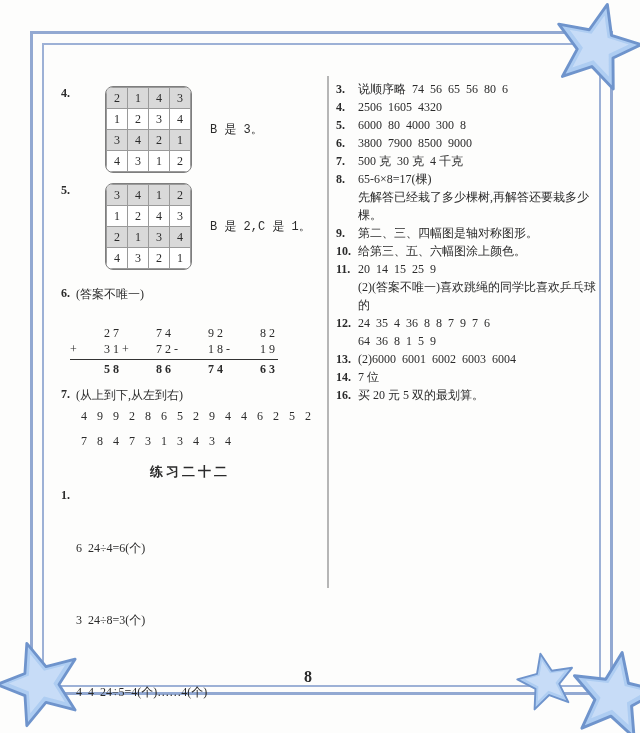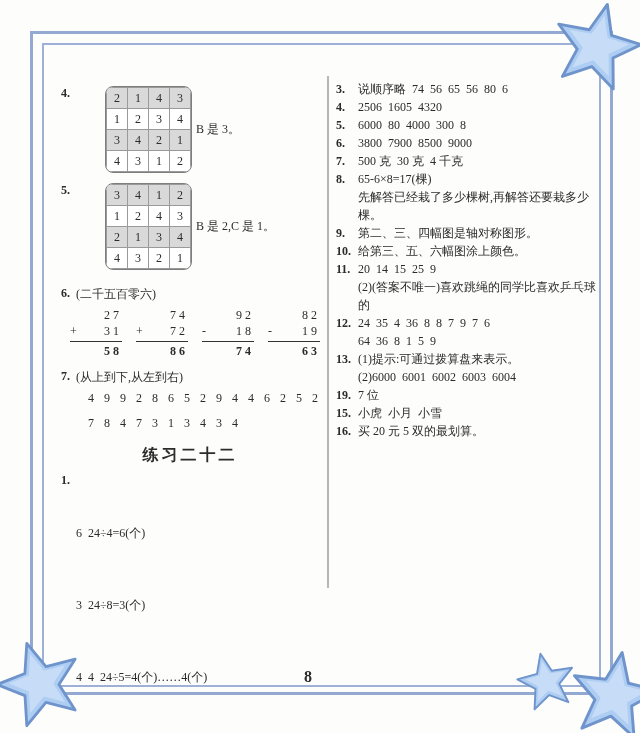--- a/index.html
+++ b/index.html
@@ -23,32 +23,32 @@
   .divider { position:absolute; left:327px; top:76px; width:2px; height:512px; background:#b6b6b6; }
   .col-left  { position:absolute; left:56px; top:86px; width:268px; font-size:12px; }
   .col-right { position:absolute; left:336px; top:80px; width:262px; font-size:12px; }
   .page-num { position:absolute; left:304px; top:668px; font-size:16px; font-weight:bold; z-index:1; }
   .q-row { display:flex; align-items:flex-start; }
   .q-num { width:49px; padding-left:5px; font-weight:bold; flex:none; }
   .gridwrap { border:1.5px solid #7e7e7e; border-radius:8px; overflow:hidden; display:inline-block; background:#fff; }
   table.grid { border-collapse:collapse; }
   table.grid td { width:21px; height:21px; text-align:center; border:1px solid #9a9a9a; font-size:12px; }
   table.grid tr:nth-child(odd) td { background:#d9d9d9; }
-  .q-label { margin-left:4px; align-self:center; white-space:pre; }
+  .q-label { margin-left:18px; align-self:center; white-space:pre;font-family:Liberation Mono, monospace; }
   .mt10 { margin-top:10px; } .mt16 { margin-top:16px; }
   .head-line { display:flex; }
   .head-num { font-weight:bold; width:20px; padding-left:5px; flex:none; }
-  .vm-row { display:flex; gap:14px; margin:5px 0 0 14px; }
+  .vm-row { display:flex; margin:23px 0 0 14px; }
   .vm { width:52px; }
   .vm-top { text-align:right; padding-right:3px; white-space:pre; }
   .vm-mid { display:flex; justify-content:space-between; border-bottom:1.2px solid #333;
             padding:1px 3px 2px 0; white-space:pre; }
   .vm-res { text-align:right; padding:2px 3px 0 0; white-space:pre;font-weight:bold; }
-  .seq { margin-left:32px; line-height:25px; word-spacing:7px; white-space:pre-wrap; }
-  .ex-title { text-align:center; font-weight:bold; font-size:16px; letter-spacing:3px; margin-top:9px; }
+  .seq { margin-left:25px; line-height:25px; word-spacing:7px; white-space:pre-wrap; }
+  .ex-title { text-align:center; font-weight:bold; font-size:13px; letter-spacing:3px; margin-top:9px; }
   .i1 { display:flex; margin-top:7px; }
   .i1-lines { line-height:24px; white-space:pre-wrap; }
   
   .r-item { display:flex; line-height:18px; }
   .r-num { font-weight:bold; width:22px; flex:none; }
   .r-lines { flex:1; }
   .r-line { white-space:pre-wrap; }
 </style>
 </head>
 <body>
@@ -152,21 +152,21 @@
         </tr>
       </tbody>
         </table>
     </span>
     <span class="q-label">B 是 2,C 是 1。</span>
   </div>
 
   <div class="mt16">
     <div class="head-line">
       <span class="head-num">6.</span>
-      <span>(二千五百零六)</span>
+      <span>(答案不唯一)</span>
     </div>
     <div class="vm-row">
       <div class="vm">
         <div class="vm-top">2 7</div>
         <div class="vm-mid"><span class="vm-op">+</span><span>3 1</span></div>
         <div class="vm-res">5 8</div>
       </div>
       <div class="vm">
         <div class="vm-top">7 4</div>
         <div class="vm-mid"><span class="vm-op">+</span><span>7 2</span></div>
@@ -278,38 +278,31 @@
     <span class="r-num">12.</span>
     <div class="r-lines">
       <div class="r-line">24  35  4  36  8  8  7  9  7  6</div>
       <div class="r-line">64  36  8  1  5  9</div>
     </div>
   </div>
 
   <div class="r-item">
     <span class="r-num">13.</span>
     <div class="r-lines">
-      <div class="r-line">(1)提示:可通过拨算盘来表示。</div>
       <div class="r-line">(2)6000  6001  6002  6003  6004</div>
     </div>
   </div>
 
   <div class="r-item">
-    <span class="r-num">19.</span>
+    <span class="r-num">14.</span>
     <div class="r-lines">
         <div class="r-line">7 位</div>
       </div>
   </div>
 
-  <div class="r-item">
-    <span class="r-num">15.</span>
-    <div class="r-lines">
-        <div class="r-line">小虎  小月  小雪</div>
-      </div>
-  </div>
 
   <div class="r-item">
     <span class="r-num">16.</span>
     <div class="r-lines">
         <div class="r-line">买 20 元 5 双的最划算。</div>
       </div>
   </div>
 
 
 </div>

